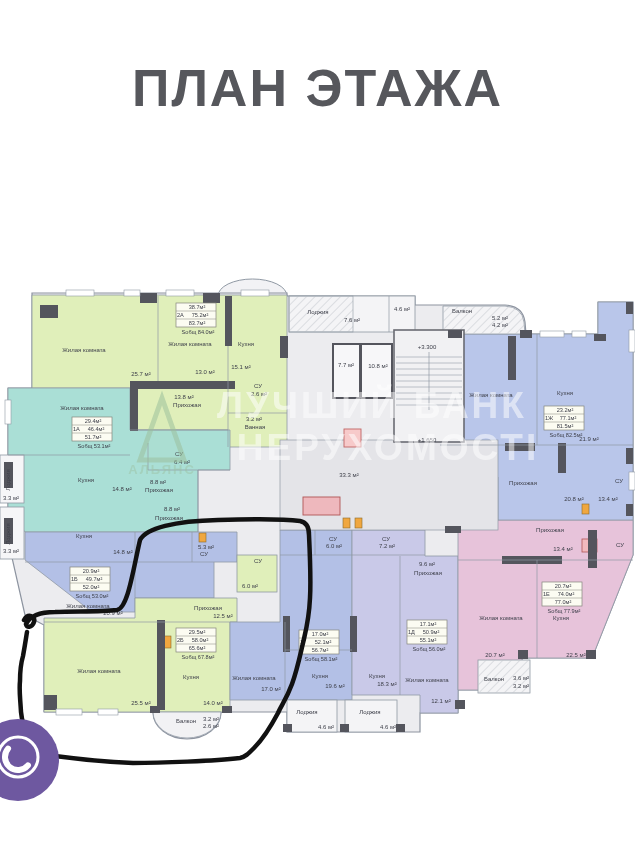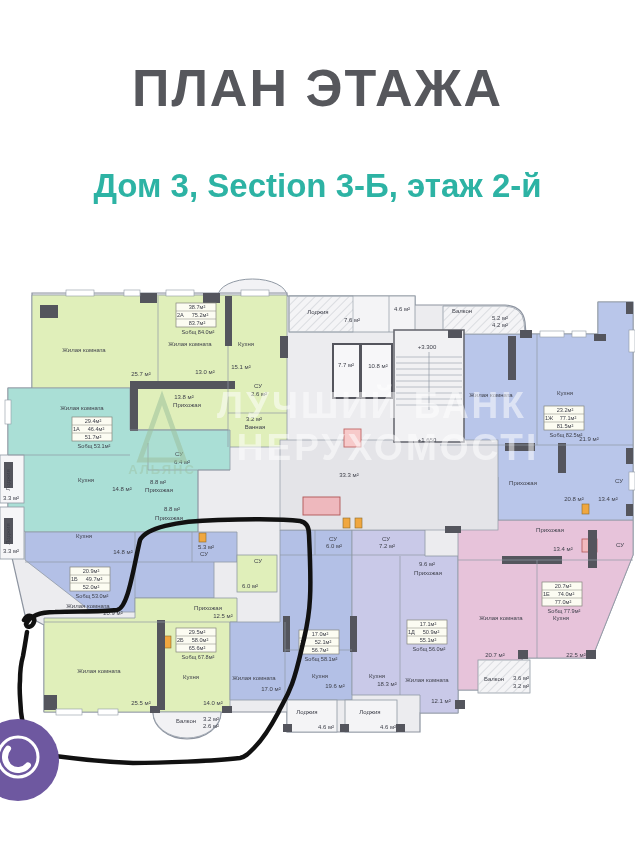--- a/index.html
+++ b/index.html
@@ -23,21 +23,20 @@
   .win{fill:#FFFFFF;stroke:#9099A4;stroke-width:0.6;}
   .wm{font-size:37px;font-weight:700;letter-spacing:3px;fill:#FFFFFF;opacity:0.52;}
   .logo-t{font-size:13px;font-weight:700;letter-spacing:2px;fill:#9CBF9F;opacity:0.8;}
 </style>
 </head>
 <body>
 
 <div class="page">
 
   <div class="title">ПЛАН ЭТАЖА</div>
-  <div class="subtitle">Дом 3, Section 3-Б, этаж 2-й</div>
 
   <svg width="635" height="849" viewBox="0 0 635 849">
     <defs>
       <pattern id="hatch" width="6" height="6" patternUnits="userSpaceOnUse" patternTransform="rotate(45)">
         <line x1="0" y1="0" x2="0" y2="6" stroke="#C2C6CC" stroke-width="1"></line>
       </pattern>
       <pattern id="st" width="8" height="6" patternUnits="userSpaceOnUse">
         <line x1="0" y1="3" x2="8" y2="3" stroke="#B9BEC6" stroke-width="1"></line>
       </pattern>
     </defs>

